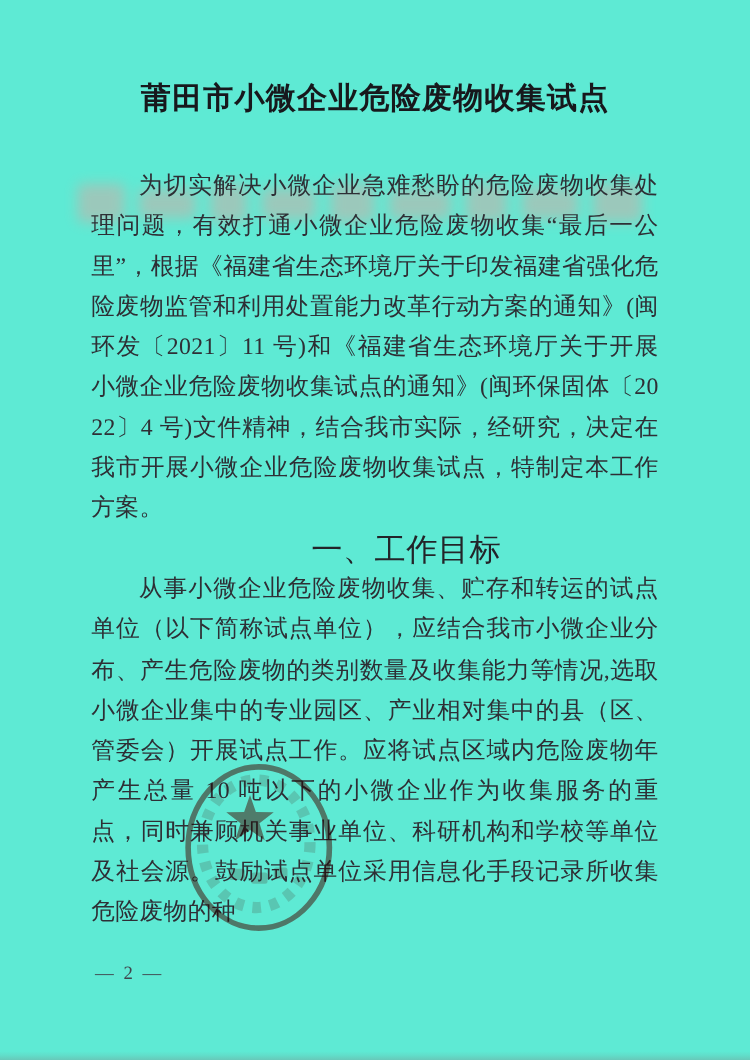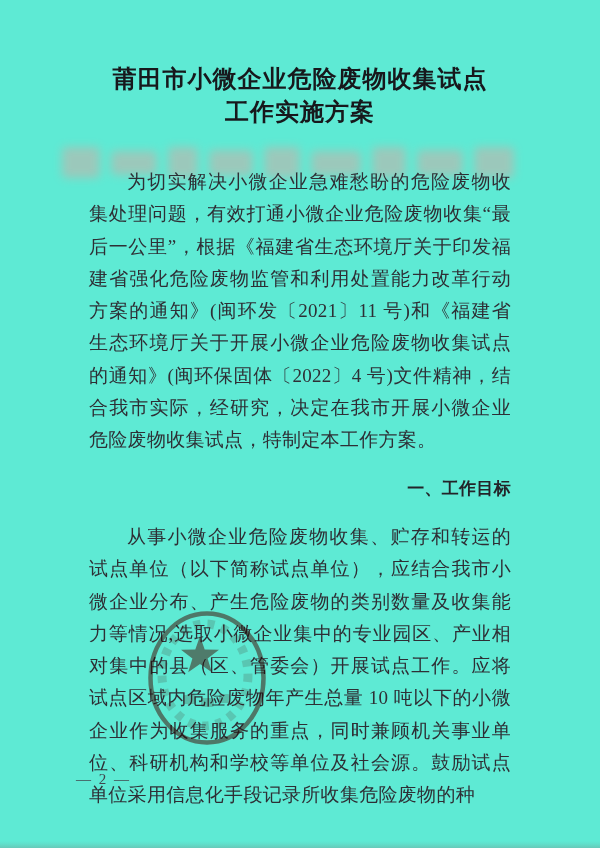--- a/index.html
+++ b/index.html
@@ -45,32 +45,32 @@
   .body-text {
     margin-top: 37px;
     font-size: 19px;
     line-height: 32.3px;
     letter-spacing: 0.3px;
     color: #2e2f35;
     text-align: justify;
     word-break: break-all;
   }
   .body-text p {
-    margin: 16px;
+    margin: 0;
     text-indent: 2em;
   }
   .section-heading {
     margin: 0;
     text-indent: 2em;
-    font-weight: bold;
+    font-weight: normal;
     font-family: "Liberation Sans", sans-serif;
-    font-size: 17px;
+    font-size: 25px;
     line-height: 32.3px;
     color: #232429;
-    text-align: right;
+    text-align: center;
   }
   
   .bleed-band {
     position: absolute;
     top: 147px;
     left: 62px;
     right: 52px;
     height: 31px;
     display: flex;
     gap: 11px;
@@ -126,21 +126,20 @@
       <div></div>
     <div></div>
       <div></div>
       <div></div>
       <div></div>
   </div>
 
   <div class="content">
     <div class="doc-title">
       <div>莆田市小微企业危险废物收集试点</div>
-      <div>工作实施方案</div>
     </div>
 
     <div class="body-text">
       <p>为切实解决小微企业急难愁盼的危险废物收集处理问题，有效打通小微企业危险废物收集“最后一公里”，根据《福建省生态环境厅关于印发福建省强化危险废物监管和利用处置能力改革行动方案的通知》(闽环发〔2021〕11 号)和《福建省生态环境厅关于开展小微企业危险废物收集试点的通知》(闽环保固体〔2022〕4 号)文件精神，结合我市实际，经研究，决定在我市开展小微企业危险废物收集试点，特制定本工作方案。</p>
       <p class="section-heading">一、工作目标</p>
       <p>从事小微企业危险废物收集、贮存和转运的试点单位（以下简称试点单位），应结合我市小微企业分布、产生危险废物的类别数量及收集能力等情况,选取小微企业集中的专业园区、产业相对集中的县（区、管委会）开展试点工作。应将试点区域内危险废物年产生总量 10 吨以下的小微企业作为收集服务的重点，同时兼顾机关事业单位、科研机构和学校等单位及社会源。鼓励试点单位采用信息化手段记录所收集危险废物的种</p>
     </div>
   </div>
 
   <svg class="seal" viewBox="0 0 124 138" aria-hidden="true">

